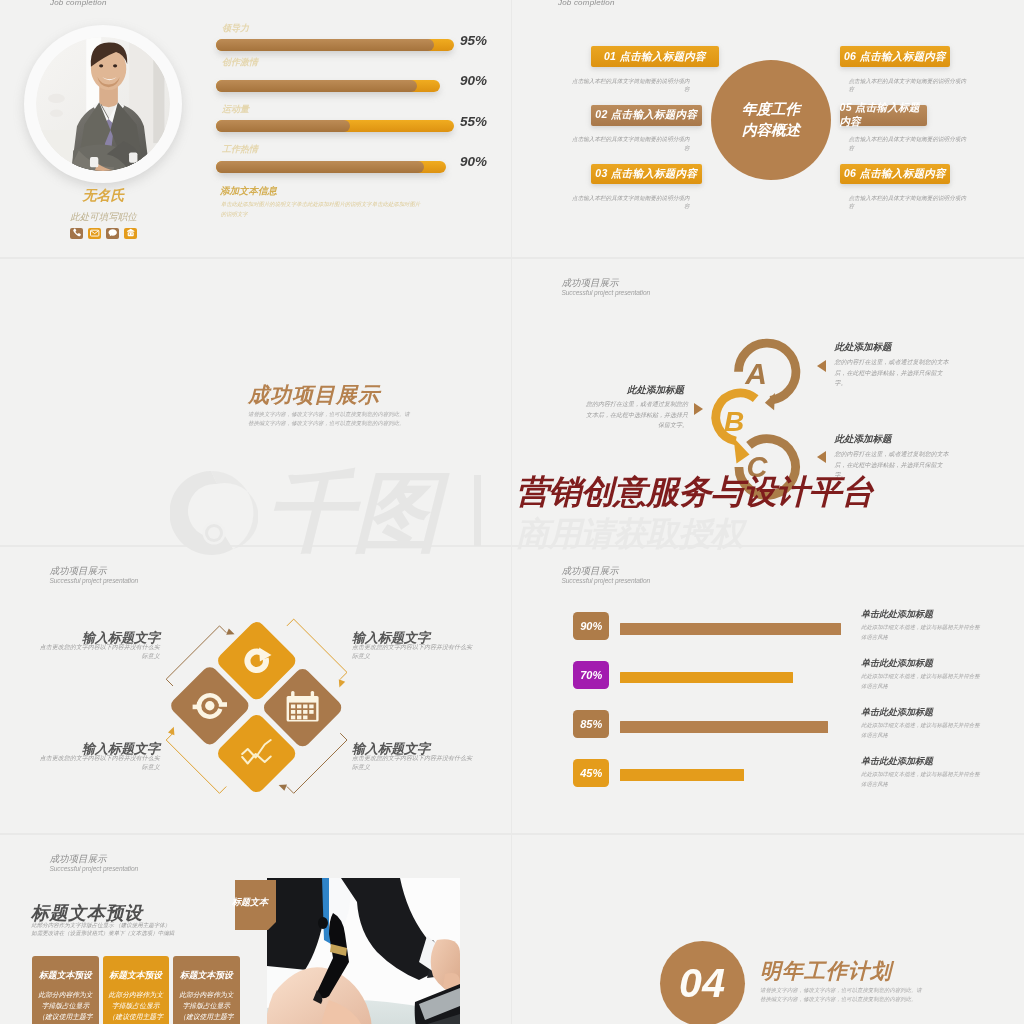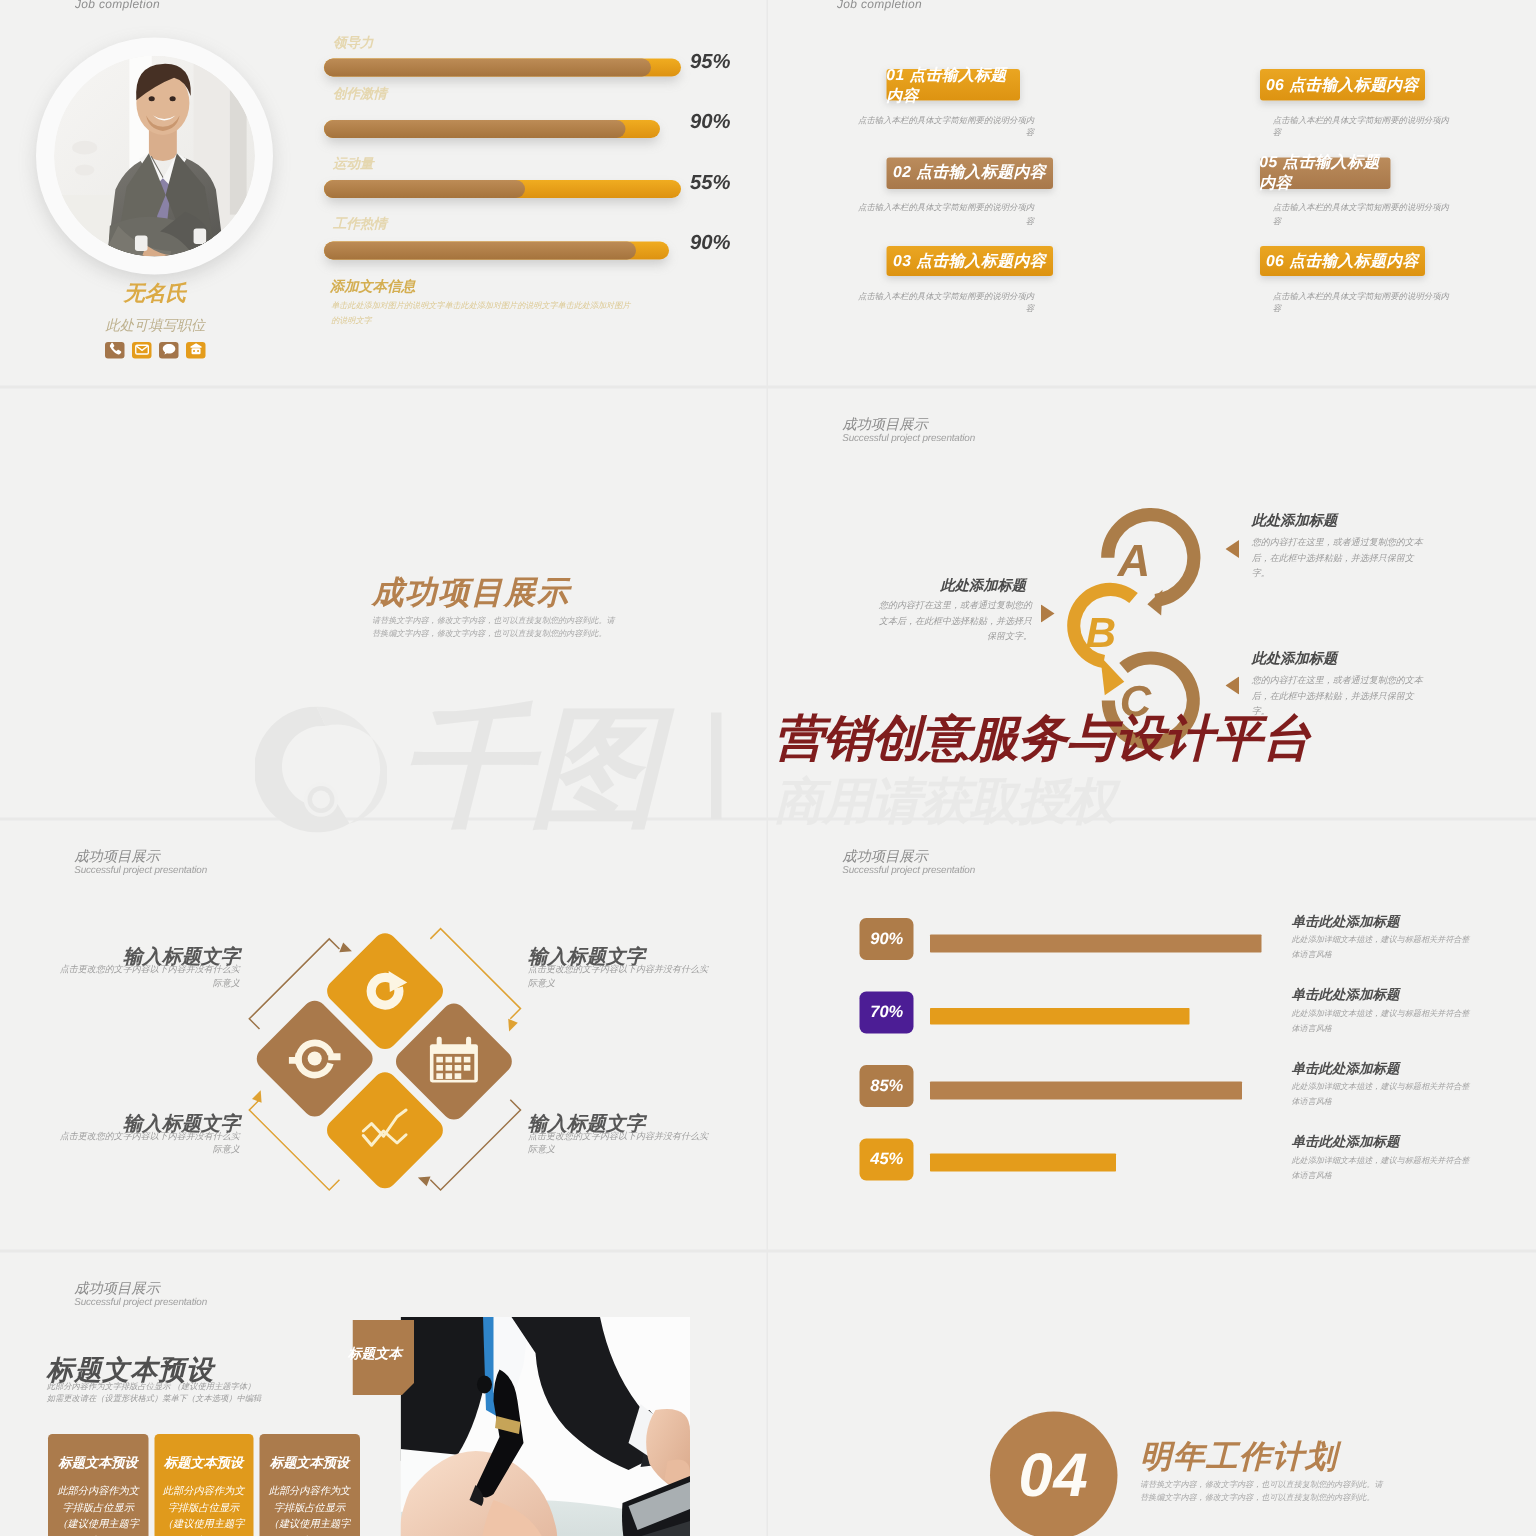--- a/index.html
+++ b/index.html
@@ -174,21 +174,24 @@
         <div class="barfill" style="width:90.5%"></div>
       </div>
   <div class="barpct" style="top:183.3px">90%</div>
 
   <div class="s1-ft" style="top:214px">添加文本信息</div>
   <div class="s1-fb" style="top:227.5px">单击此处添加对图片的说明文字单击此处添加对图片的说明文字单击此处添加对图片的说明文字</div>
 </div>
 
 <div class="slide" style="left:512px;top:-29px;width:512px;height:286px">
   <div class="s1-job" style="left:46px;top:27px">Job completion</div>
-  <div class="s2-pill" style="left:78.9px;top:75.2px;width:89px;background:linear-gradient(180deg,#eaa622,#dd9311)">01 点击输入标题内容</div>
+  <div class="s2-circle">
+    <span>年度工作<br>内容概述</span>
+  </div>
+  <div class="s2-pill" style="left:78.9px;top:75.2px;width:128px;background:linear-gradient(180deg,#eaa622,#dd9311)">01 点击输入标题内容</div>
   <div class="s2-desc" style="left:59.5px;top:105.7px;text-align:right">点击输入本栏的具体文字简短阐要的说明分项内容</div>
   <div class="s2-pill" style="left:78.9px;top:133.9px;width:110.8px;background:linear-gradient(180deg,#bb8c5c,#a8784a)">02 点击输入标题内容</div>
   <div class="s2-desc" style="left:59.5px;top:164.4px;text-align:right">点击输入本栏的具体文字简短阐要的说明分项内容</div>
   <div class="s2-pill" style="left:78.9px;top:192.6px;width:110.8px;background:linear-gradient(180deg,#eaa622,#dd9311)">03 点击输入标题内容</div>
   <div class="s2-desc" style="left:59.5px;top:223.1px;text-align:right">点击输入本栏的具体文字简短阐要的说明分项内容</div>
 
   <div class="s2-pill" style="left:327.5px;top:75.2px;width:110.8px;background:linear-gradient(180deg,#eaa622,#dd9311)">06 点击输入标题内容</div>
   <div class="s2-desc" style="left:336.5px;top:105.7px;text-align:left">点击输入本栏的具体文字简短阐要的说明分项内容</div>
   <div class="s2-pill" style="left:327.5px;top:133.9px;width:87px;background:linear-gradient(180deg,#bb8c5c,#a8784a)">05 点击输入标题内容</div>
   <div class="s2-desc" style="left:336.5px;top:164.4px;text-align:left">点击输入本栏的具体文字简短阐要的说明分项内容</div>
@@ -315,21 +318,21 @@
 
 <div class="slide" style="left:512px;top:547px;width:512px;height:286px">
   <div class="hdr-cn" style="left:49.5px;top:17.5px">成功项目展示</div>
   <div class="hdr-en" style="left:49.5px;top:29.5px">Successful project presentation</div>
 
   <div class="b6-box" style="left:61.3px;top:65.0px;background:#ae7c49">90%</div>
   <div class="b6-bar" style="left:107.6px;top:76.0px;width:221.2px;background:#b5814e"></div>
   <div class="b6-t" style="left:349px;top:61.3px">单击此处添加标题</div>
   <div class="b6-d" style="left:349px;top:75.3px">此处添加详细文本描述，建议与标题相关并符合整体语言风格</div>
 
-  <div class="b6-box" style="left:61.3px;top:113.8px;background:#4c1d95">70%</div>
+  <div class="b6-box" style="left:61.3px;top:113.8px;background:#a21caf">70%</div>
   <div class="b6-bar" style="left:107.6px;top:124.7px;width:173.8px;background:#e49c1b"></div>
   <div class="b6-t" style="left:349px;top:110.3px">单击此处添加标题</div>
   <div class="b6-d" style="left:349px;top:124.3px">此处添加详细文本描述，建议与标题相关并符合整体语言风格</div>
 
   <div class="b6-box" style="left:61.3px;top:162.7px;background:#ae7c49">85%</div>
   <div class="b6-bar" style="left:107.6px;top:173.9px;width:208.3px;background:#b5814e"></div>
   <div class="b6-t" style="left:349px;top:159.3px">单击此处添加标题</div>
   <div class="b6-d" style="left:349px;top:173.3px">此处添加详细文本描述，建议与标题相关并符合整体语言风格</div>
 
   <div class="b6-box" style="left:61.3px;top:211.5px;background:#e49c1b">45%</div>

